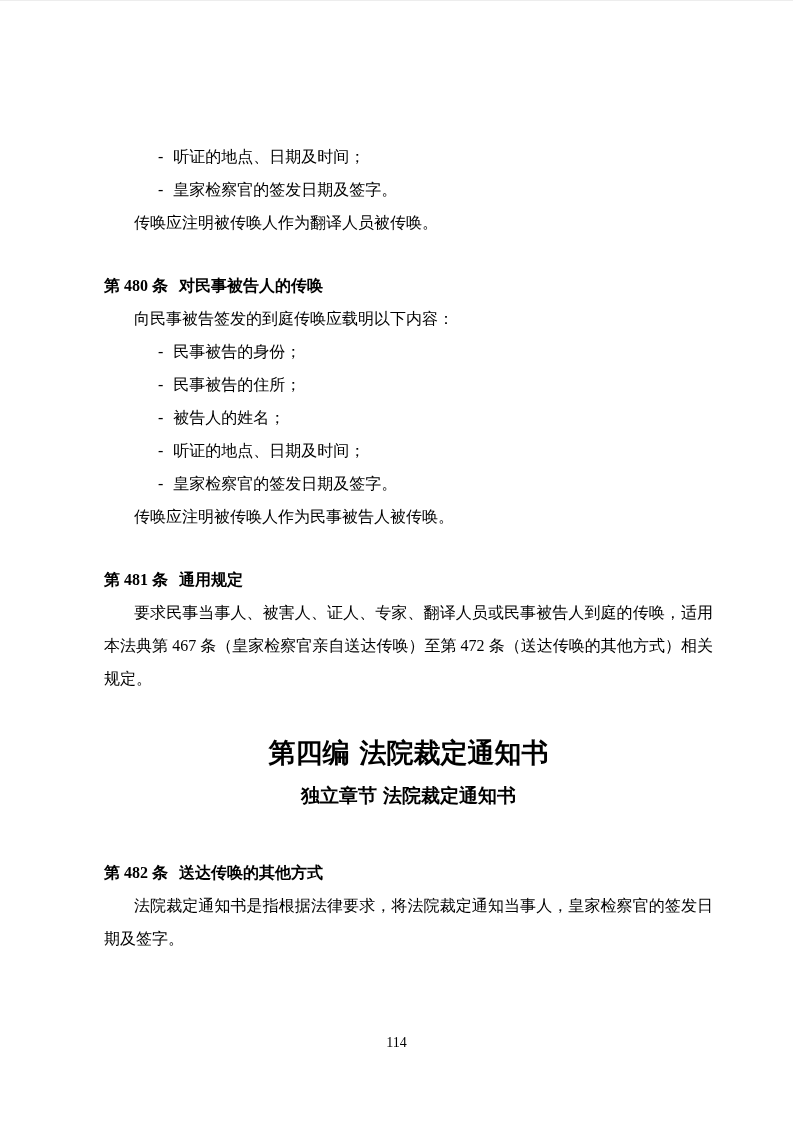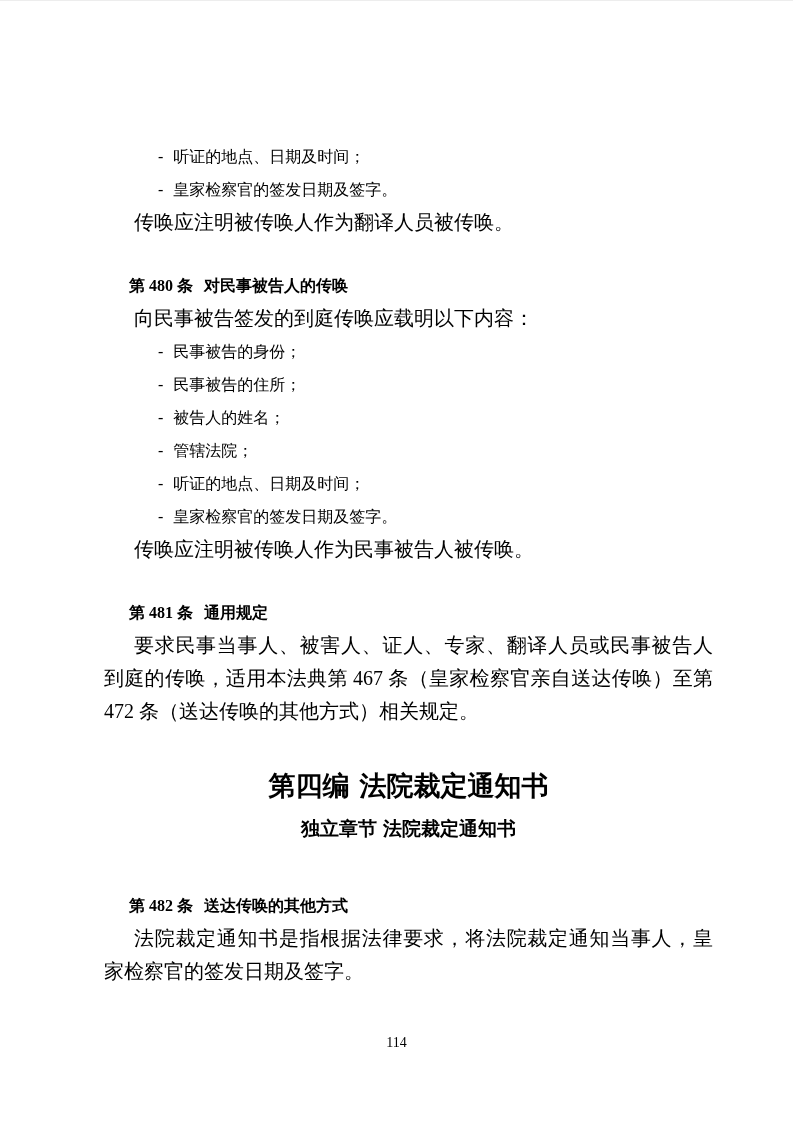--- a/index.html
+++ b/index.html
@@ -29,38 +29,37 @@
   .bullet-row {
     padding-left: 54px;
     font-size: 16px;
     line-height: 33px;
   }
   .bullet-dash {
     display: inline-block;
     margin-right: 10px;
   }
   .para {
-    font-size: 20px;
+    font-size: 16px;
     line-height: 33px;
     text-indent: 30px;
     text-align: justify;
     margin: 0;
   }
   .para-last-left {
     text-align-last: left;
   }
   .article-heading {
     font-size: 16px;
     line-height: 33px;
     font-weight: bold;
     margin-top: 30px;
   }
   .art-num {
     margin-right: 11px;
-    margin-left: 25px;
   }
   .center-heading-1 {
     text-align: center;
     font-weight: bold;
     font-size: 27px;
     line-height: 40px;
     margin-top: 38px;
   }
   .center-heading-2 {
     text-align: center;
@@ -110,23 +109,20 @@
       <div class="bullet-row">
       <span class="bullet-dash">-</span><span class="bullet-text">民事被告的身份；</span>
     </div>
       <div class="bullet-row">
       <span class="bullet-dash">-</span><span class="bullet-text">民事被告的住所；</span>
     </div>
       <div class="bullet-row">
       <span class="bullet-dash">-</span><span class="bullet-text">被告人的姓名；</span>
     </div>
       <div class="bullet-row">
-      <span class="bullet-dash">-</span><span class="bullet-text">管辖法院；</span>
-    </div>
-      <div class="bullet-row">
       <span class="bullet-dash">-</span><span class="bullet-text">听证的地点、日期及时间；</span>
     </div>
       <div class="bullet-row">
       <span class="bullet-dash">-</span><span class="bullet-text">皇家检察官的签发日期及签字。</span>
     </div>
     </div>
   <p class="para">传唤应注明被传唤人作为民事被告人被传唤。</p>
 
   <div class="article-heading">
     <span class="art-num">第 481 条</span><span>通用规定</span>

